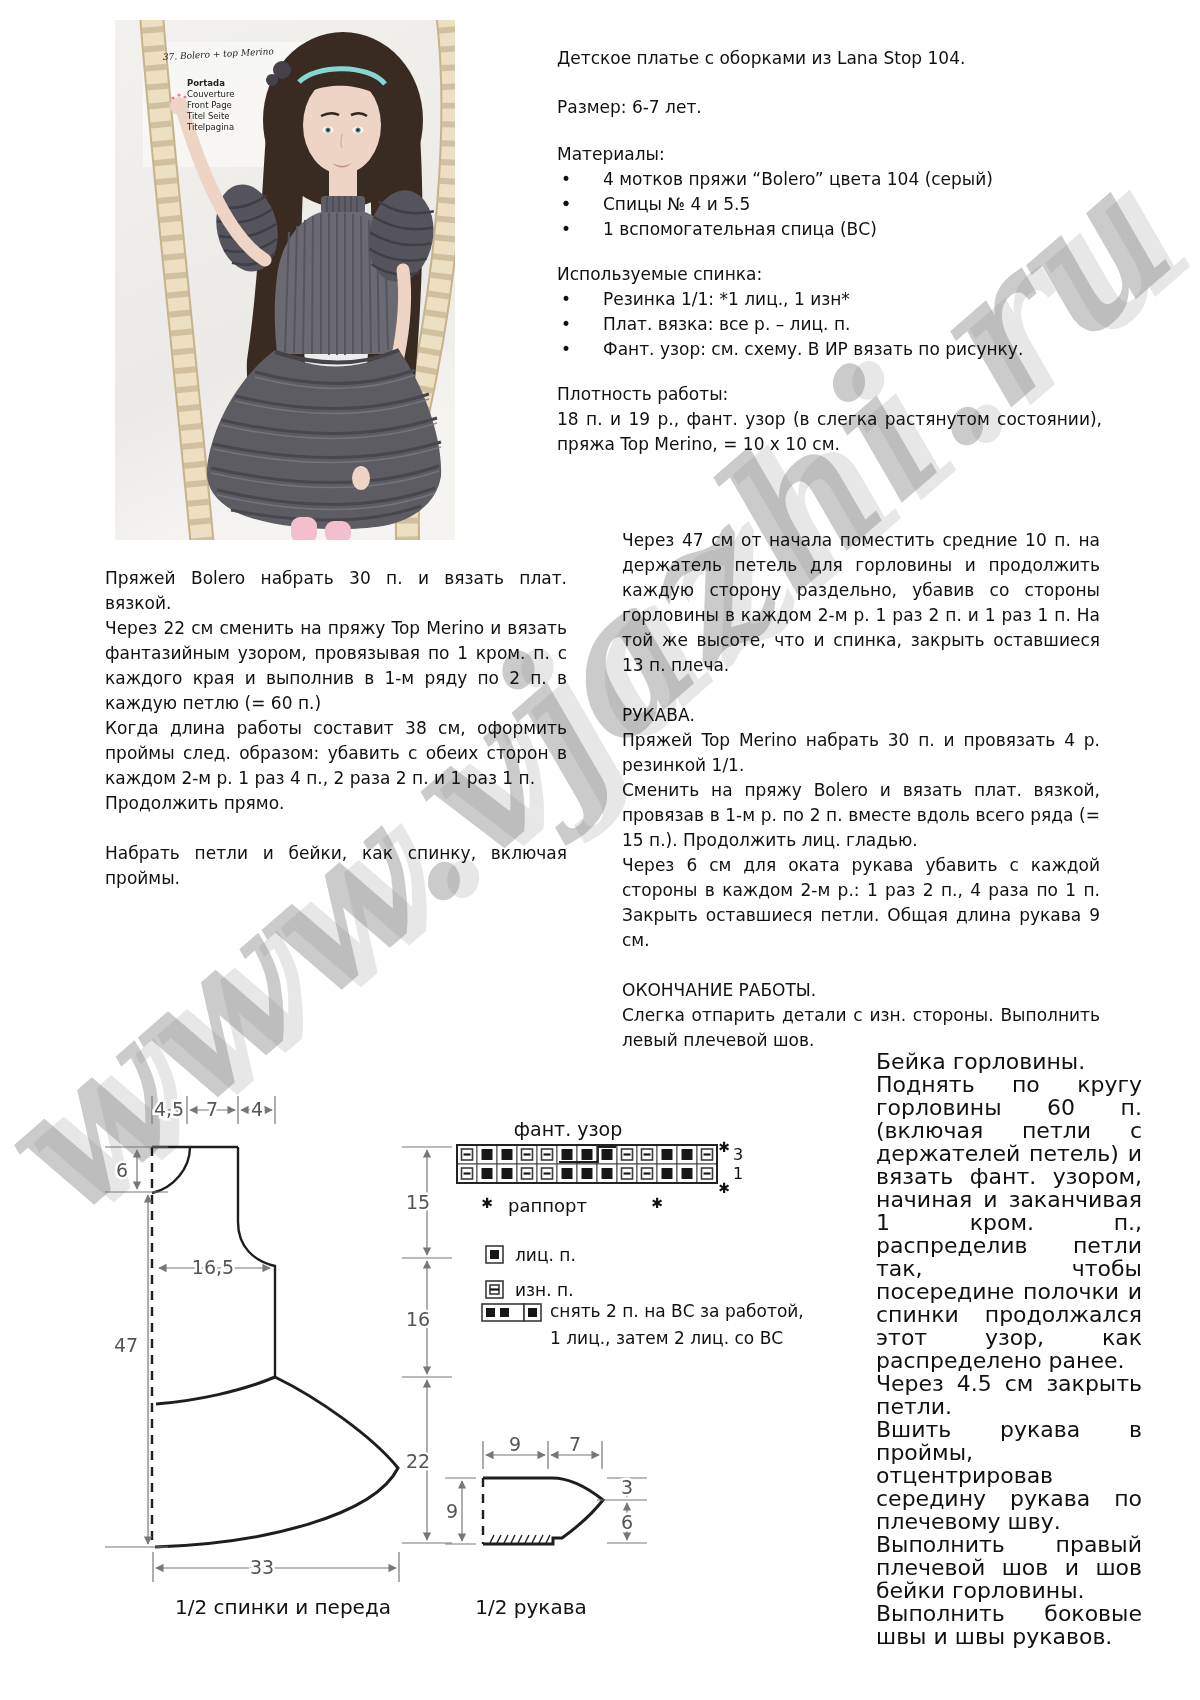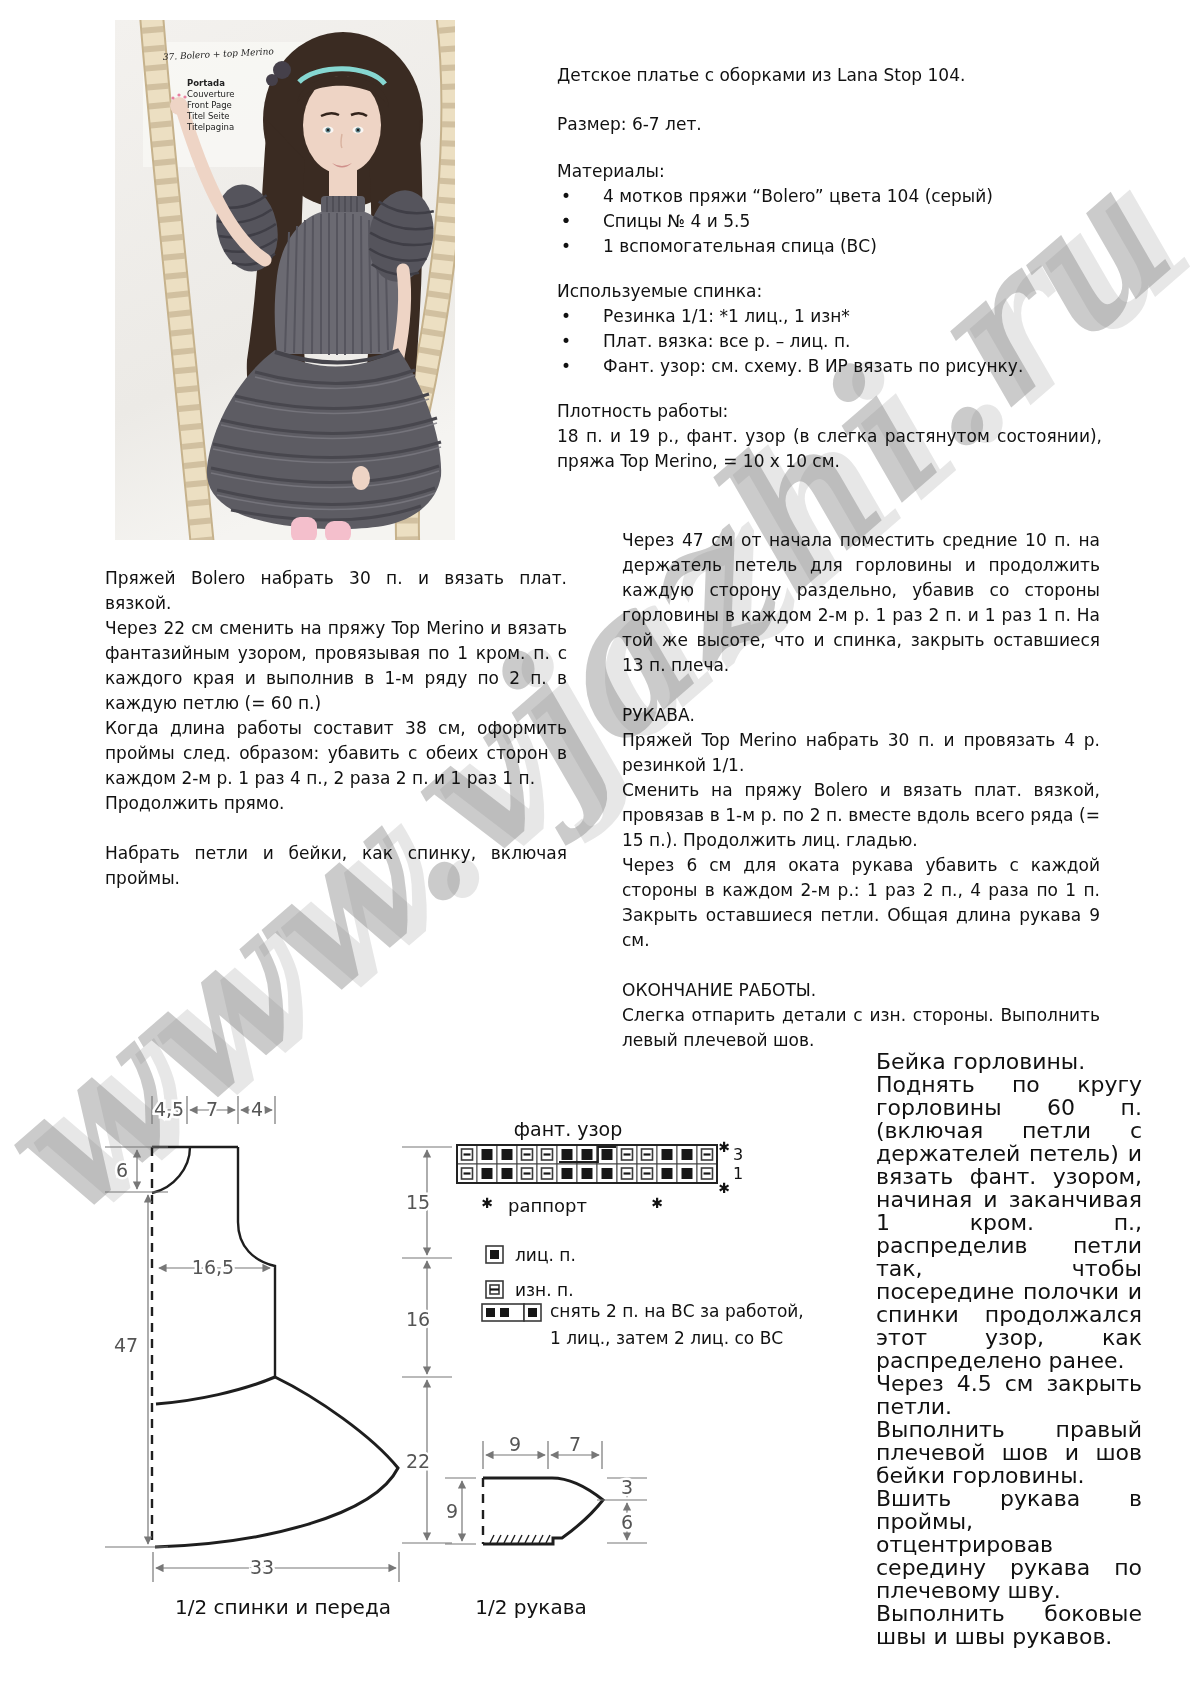--- a/index.html
+++ b/index.html
@@ -9,21 +9,21 @@
     font-family:"DejaVu Serif",serif;font-style:italic;font-weight:bold;
     font-size:188px;line-height:300px;text-align:center;white-space:nowrap;
     color:rgba(132,132,132,0.42);letter-spacing:2px;
     text-shadow:16px 11px 0 rgba(158,158,158,0.25);
     transform:rotate(-41deg);pointer-events:none;z-index:1;}
   .layer{position:absolute;z-index:2;}
   .txt{font-size:17px;line-height:25px;}
   .just{text-align:justify;}
   .txt p{margin:0;}
   .gap{height:25px;}
-  .intro{left:557px;top:46px;width:545px;margin-top:17px;}
+  .intro{left:557px;top:46px;width:545px;}
   .leftcol{left:105px;top:566px;width:462px;}
   .rightcol{left:622px;top:528px;width:478px;}
   .neckcol{left:876px;top:1050px;width:266px;font-size:22px;line-height:23px;}
   ul.blist{list-style:none;margin:0;padding:0;}
   ul.blist li{position:relative;padding-left:46px;}
   ul.blist .blt{position:absolute;left:4px;top:0;}
   .photo-svg{position:absolute;left:115px;top:20px;z-index:2;}
   .diag-svg{position:absolute;left:0;top:0;z-index:2;pointer-events:none;}
   
   .dim{font-family:"DejaVu Sans",sans-serif;font-size:19px;fill:#555;
@@ -187,22 +187,22 @@
     <p class="just">Через 6 см для оката рукава убавить с каждой стороны в каждом 2-м р.: 1 раз 2 п., 4 раза по 1 п. Закрыть оставшиеся петли. Общая длина рукава 9 см.</p>
     <div class="gap"></div>
     <p>ОКОНЧАНИЕ РАБОТЫ.</p>
     <p class="just">Слегка отпарить детали с изн. стороны. Выполнить левый плечевой шов.</p>
   </div>
 
   <div class="layer txt neckcol">
     <p>Бейка горловины.</p>
     <p class="just">Поднять по кругу горловины 60 п. (включая петли с держателей петель) и вязать фант. узором, начиная и заканчивая 1 кром. п., распределив петли так, чтобы посередине полочки и спинки продолжался этот узор, как распределено ранее.</p>
     <p class="just">Через 4.5 см закрыть петли.</p>
+    <p class="just">Вшить рукава в проймы, отцентрировав середину рукава по плечевому шву.</p>
     <p class="just">Выполнить правый плечевой шов и шов бейки горловины.</p>
-    <p class="just">Вшить рукава в проймы, отцентрировав середину рукава по плечевому шву.</p>
     <p class="just">Выполнить боковые швы и швы рукавов.</p>
   </div>
 
   <svg class="diag-svg" width="1200" height="1700" viewBox="0 0 1200 1700">
     <defs>
       <marker id="ar" viewBox="0 0 10 10" refX="9" refY="5" markerWidth="7" markerHeight="7" orient="auto-start-reverse">
         <path d="M0,0 L10,5 L0,10 z" fill="#777"></path>
       </marker>
     </defs>
 

